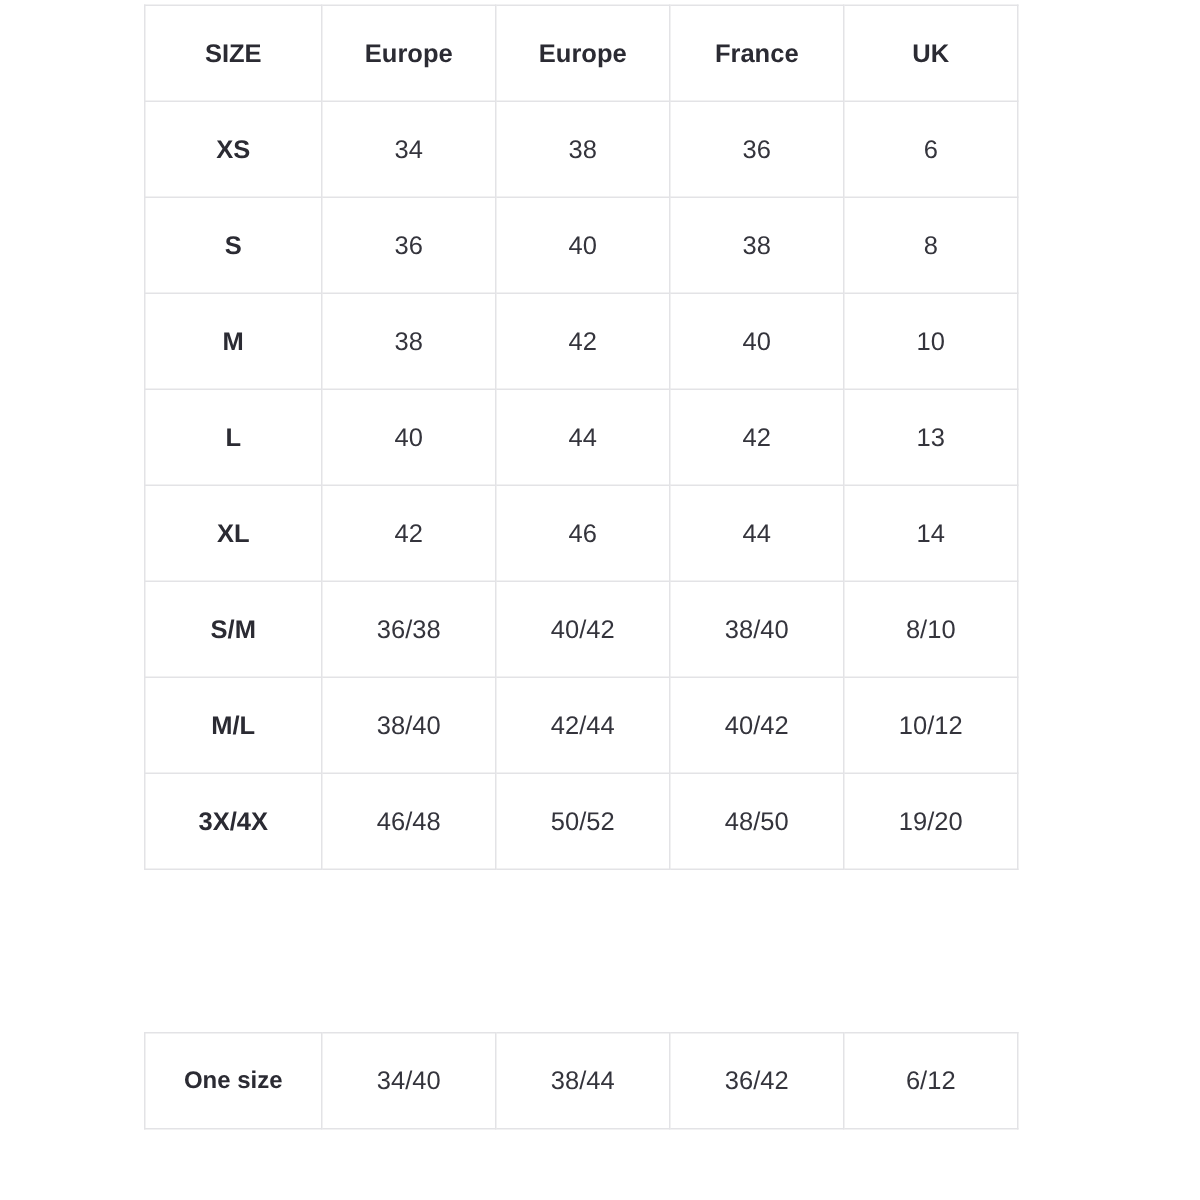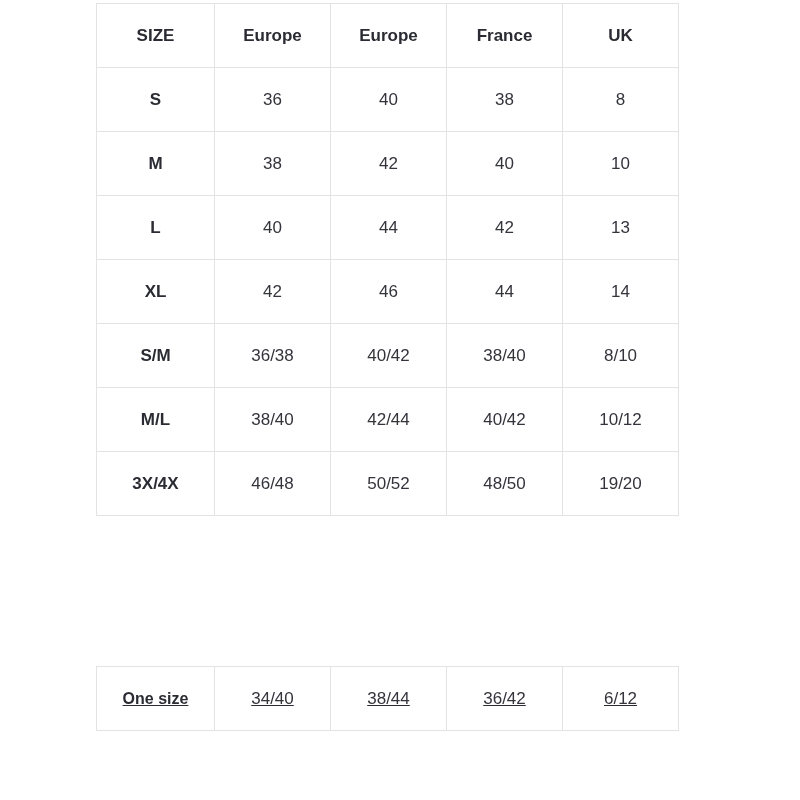--- a/index.html
+++ b/index.html
@@ -19,21 +19,21 @@
     width: 800px;
     height: 800px;
     box-sizing: border-box;
   }
   .table-wrap {
     position: absolute;
     left: 96px;
     width: 583px;
   }
   #main-table-wrap { top: 3px; }
-  #extra-table-wrap { top: 666px; text-decoration: underline; }
+  #extra-table-wrap { top: 688px; }
 
   table.size-table {
     border-collapse: collapse;
     width: 583px;
     table-layout: fixed;
   }
   table.size-table td,
   table.size-table th {
     border: 1px solid #e3e3e6;
     text-align: center;
@@ -85,20 +85,27 @@
       <thead>
         <tr>
           <th>SIZE</th>
           <th>Europe</th>
           <th>Europe</th>
           <th>France</th>
           <th>UK</th>
         </tr>
       </thead>
       <tbody>
+        <tr>
+          <td class="rowlabel">XS</td>
+          <td>34</td>
+          <td>38</td>
+          <td>36</td>
+          <td>6</td>
+        </tr>
         <tr>
           <td class="rowlabel">S</td>
           <td>36</td>
           <td>40</td>
           <td>38</td>
           <td>8</td>
         </tr>
         <tr>
           <td class="rowlabel">M</td>
           <td>38</td>

